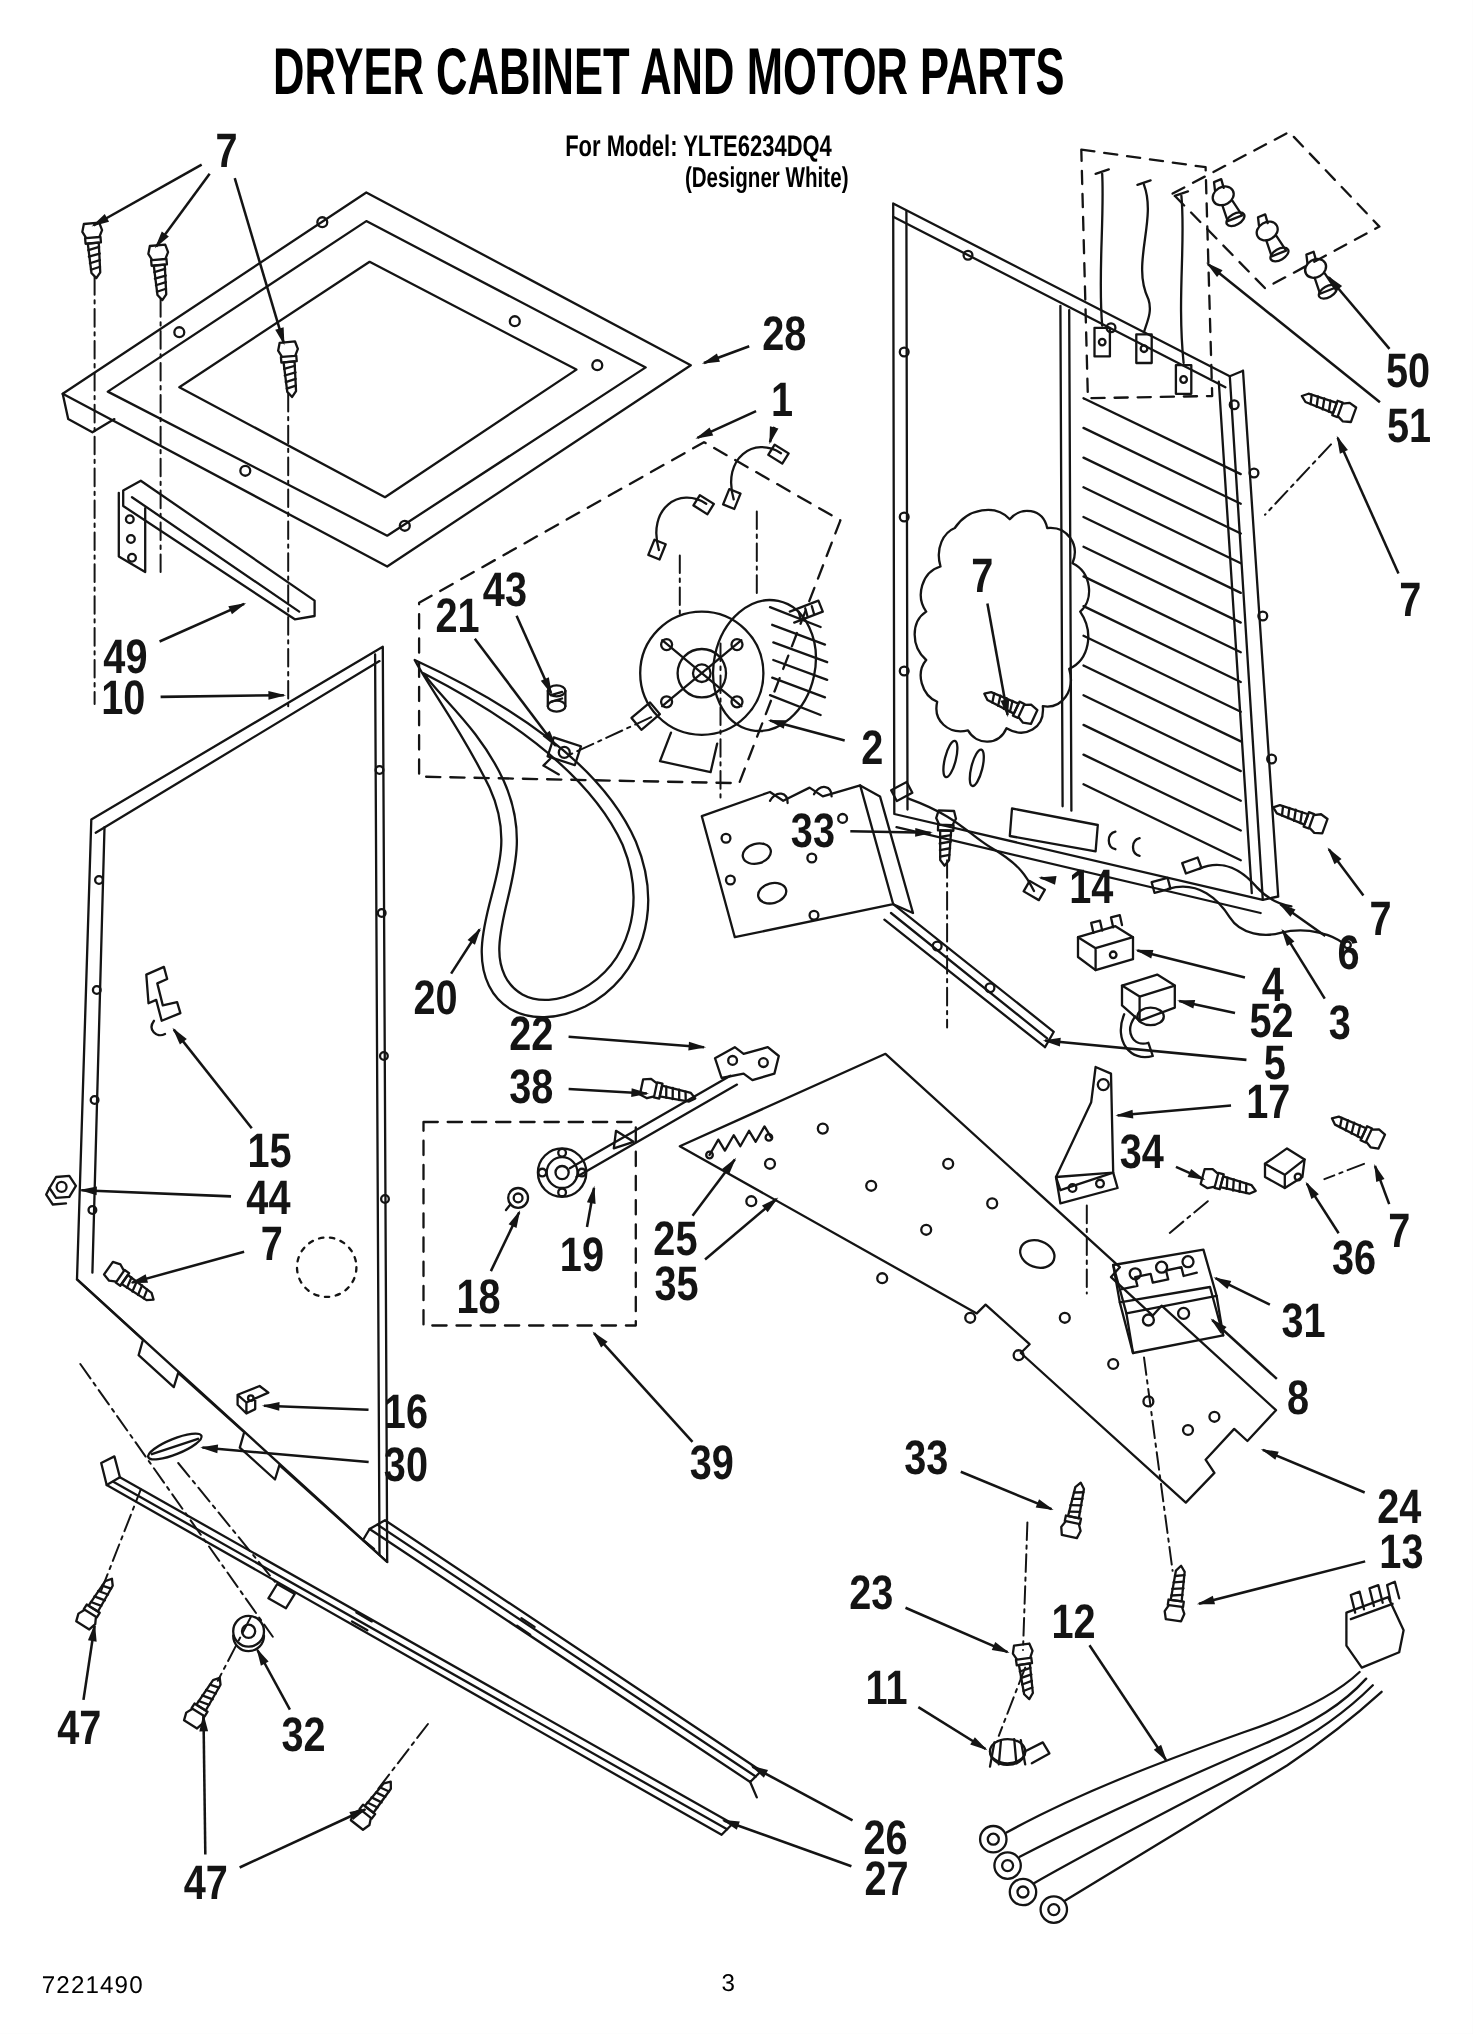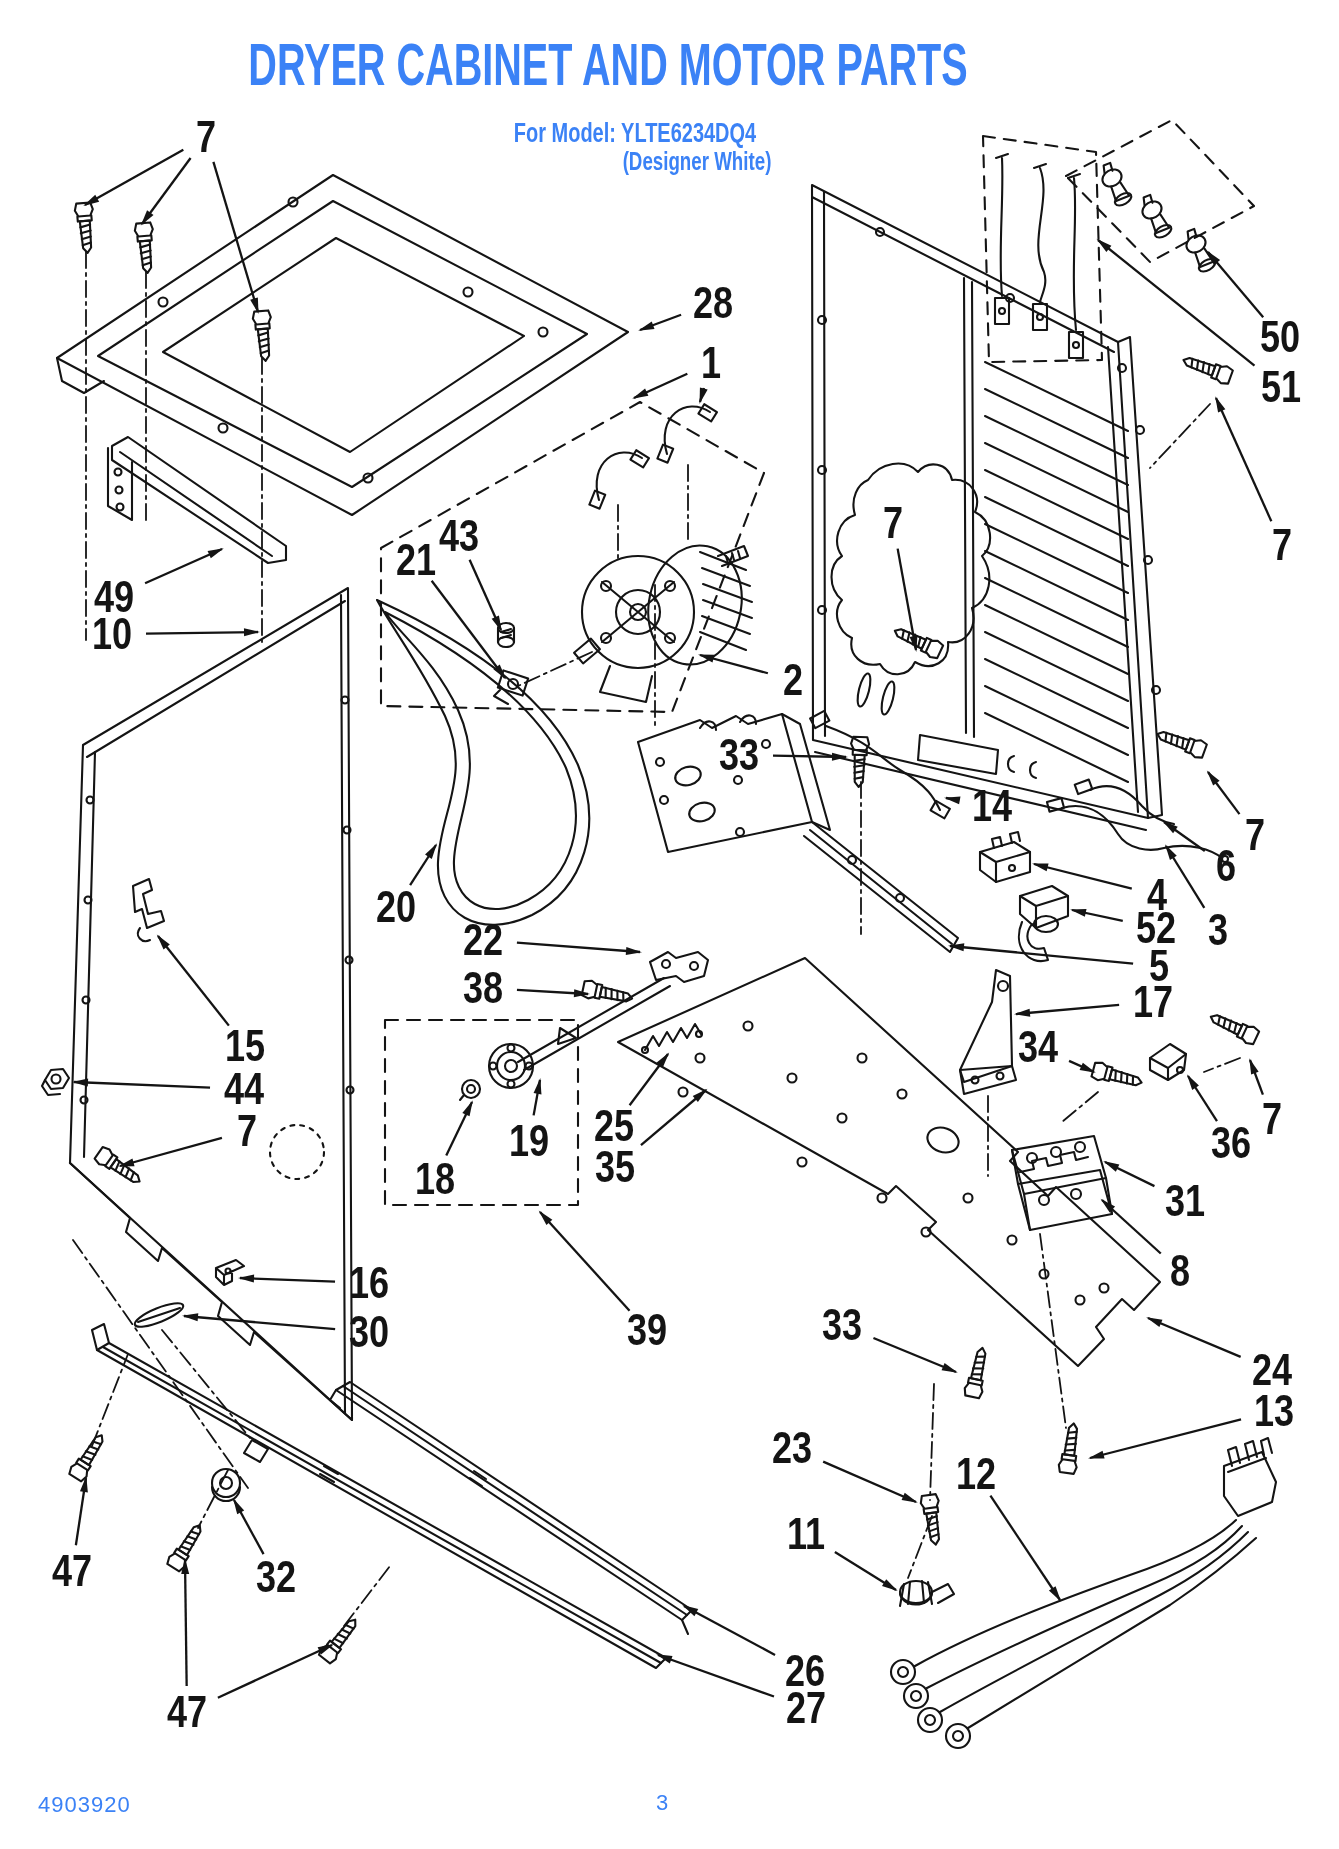--- a/index.html
+++ b/index.html
@@ -1,17 +1,17 @@
 <!DOCTYPE html>
 <html><head>
 <meta charset="utf-8">
 <style>
   html,body{margin:0;padding:0;background:#e8e8e8;}
   .page{position:relative;width:1339px;height:1849px;background:#ffffff;overflow:hidden;
-        font-family:"Liberation Sans", sans-serif;color:#3b82f6;}
+        font-family:"Liberation Sans", sans-serif;color:#000000;}
   .title{position:absolute;left:0;top:30px;width:1216px;text-align:center;
          font-size:60px;font-weight:bold;white-space:nowrap;transform:scaleX(.66);transform-origin:50% 0;}
   .model-line{position:absolute;left:635px;top:118px;transform:translateX(-50%) scaleX(.74);
          font-size:27px;font-weight:bold;white-space:nowrap;}
   .finish-line{position:absolute;left:697px;top:146px;transform:translateX(-50%) scaleX(.72);
          font-size:26px;font-weight:bold;white-space:nowrap;}
   .doc-number{position:absolute;left:38px;top:1792px;font-size:22px;letter-spacing:1px;}
   .page-number{position:absolute;left:656px;top:1790px;font-size:22px;}
   svg.diagram{position:absolute;left:0;top:0;}
 </style>
@@ -626,15 +626,15 @@
           <text transform="translate(806 1708) scale(0.82 1)" text-anchor="middle" dominant-baseline="central" fill="#141414" font-family="&quot;Liberation Sans&quot;, sans-serif" font-size="44" font-weight="bold">27</text>
         </g>
         <g>
           <line x1="186.65792434737259" y1="1686.002250400316" x2="185" y2="1560" stroke="#141414" stroke-width="2.3" marker-end="url(#arr)"></line>
           <line x1="217.86438613649494" y1="1697.7385250265852" x2="332" y2="1645" stroke="#141414" stroke-width="2.3" marker-end="url(#arr)"></line>
           <text transform="translate(187 1712) scale(0.82 1)" text-anchor="middle" dominant-baseline="central" fill="#141414" font-family="&quot;Liberation Sans&quot;, sans-serif" font-size="44" font-weight="bold">47</text>
         </g>
       </g>
   </svg>
 
-  <div class="doc-number">4903920</div>
+  <div class="doc-number">7221490</div>
   <div class="page-number">3</div>
 </div>
 
 </body></html>

